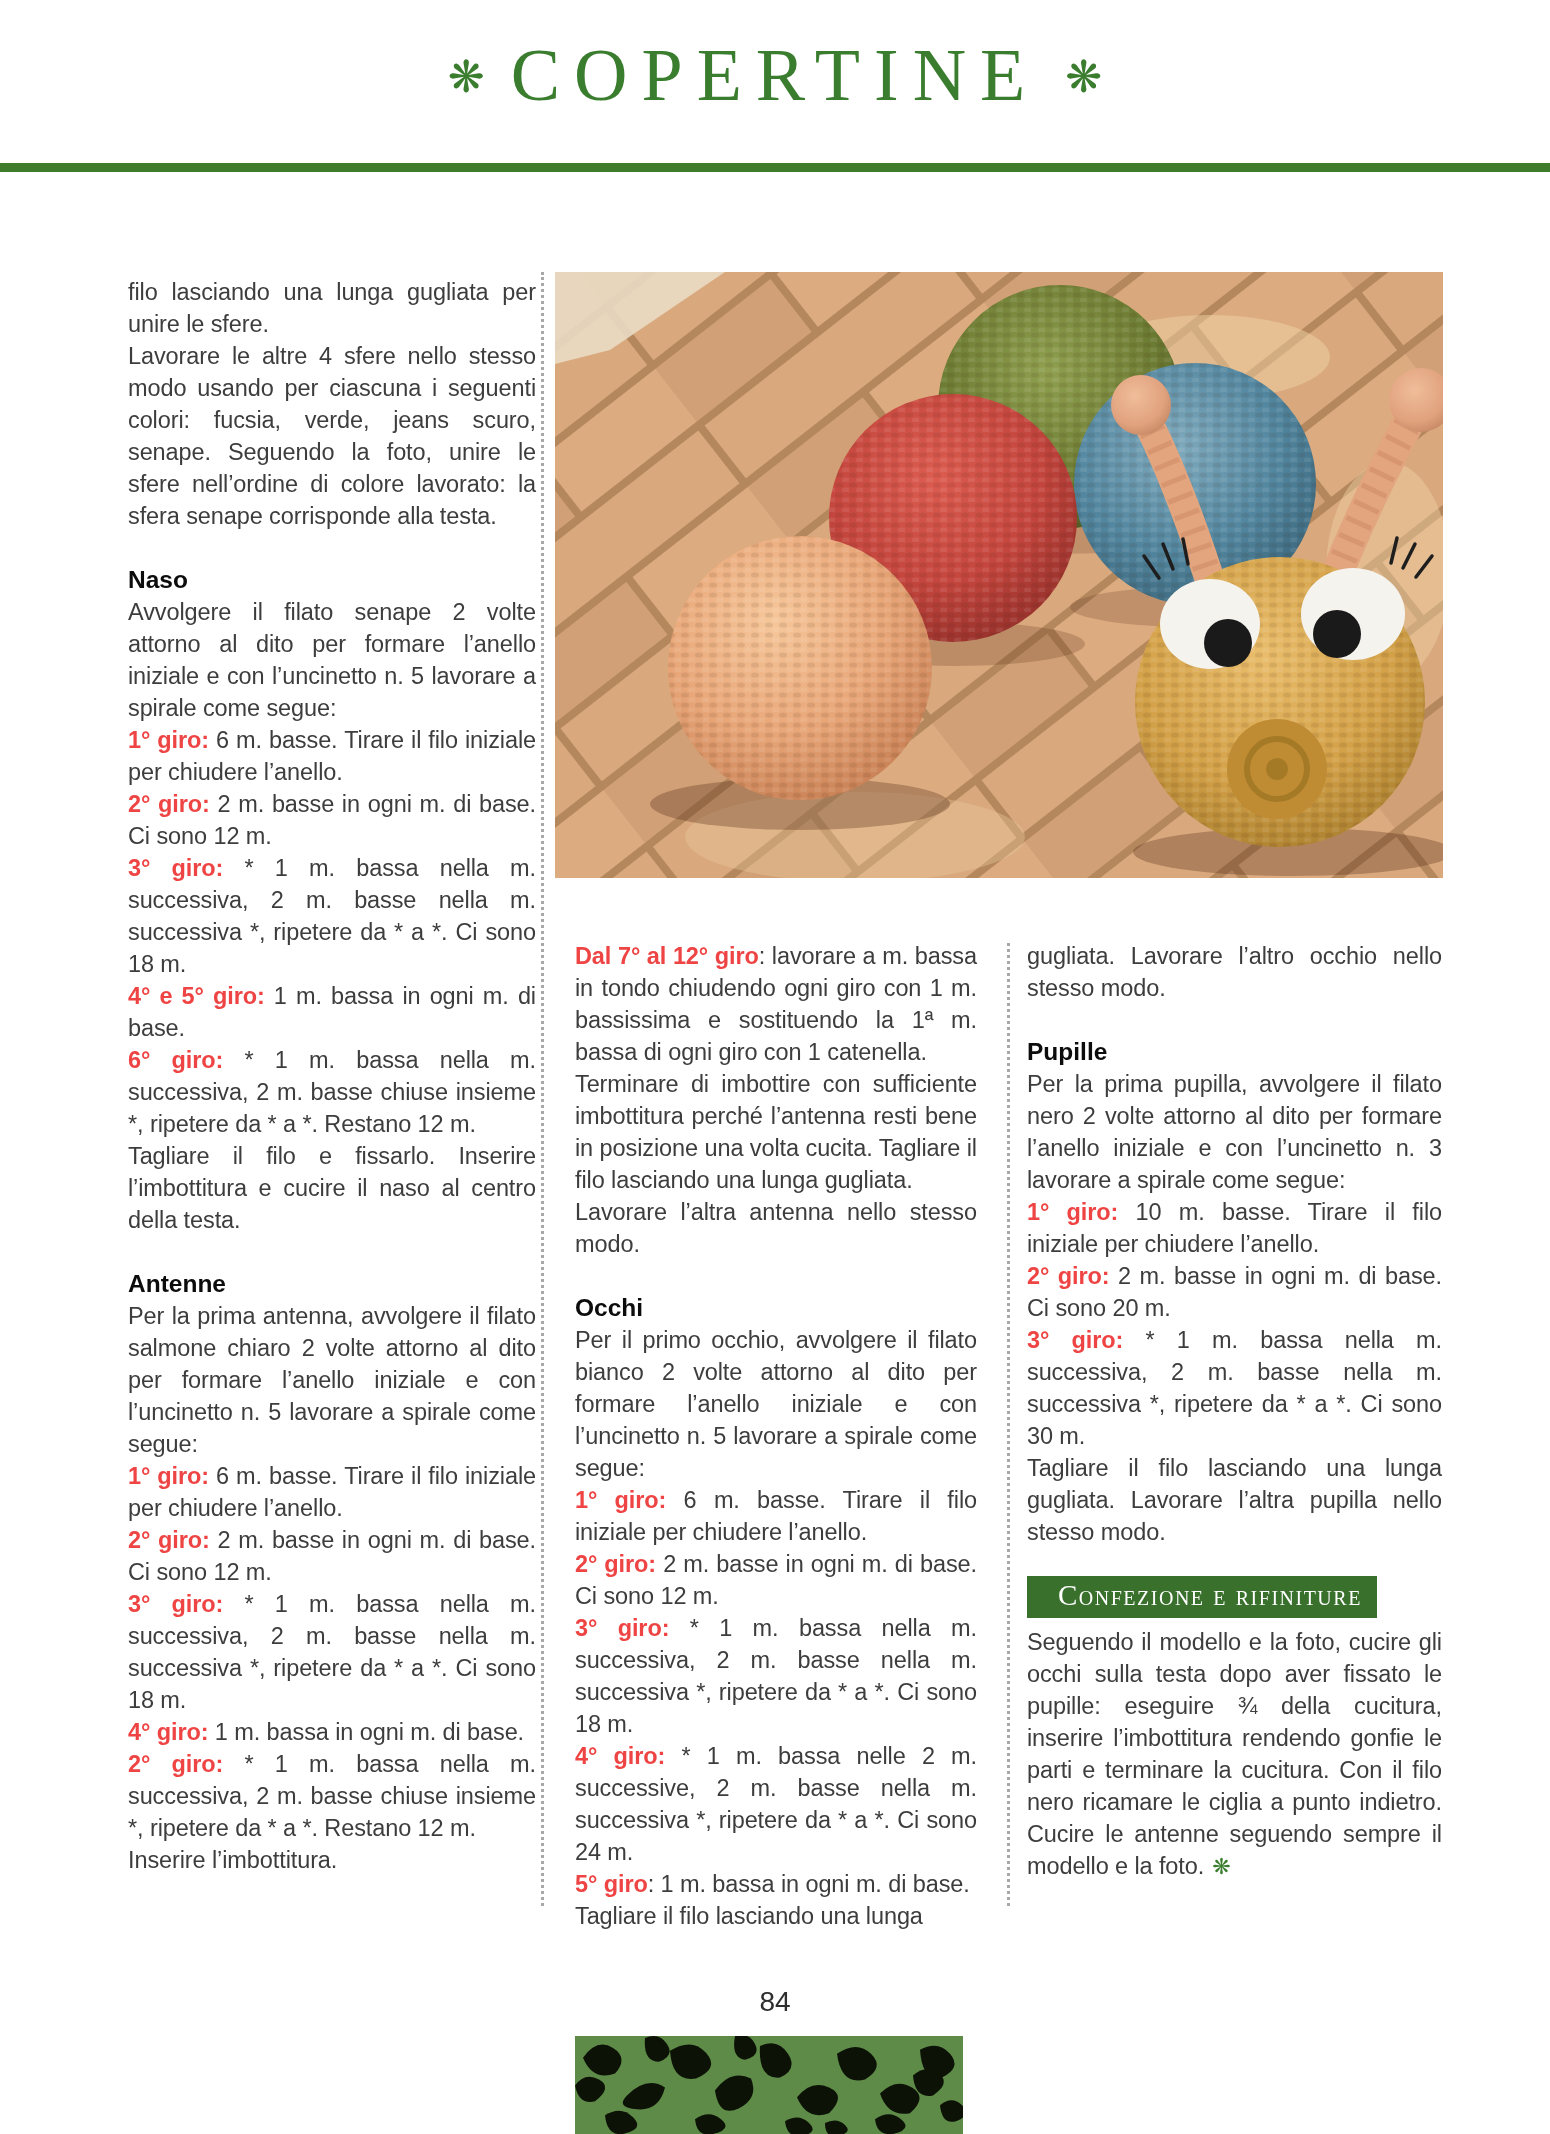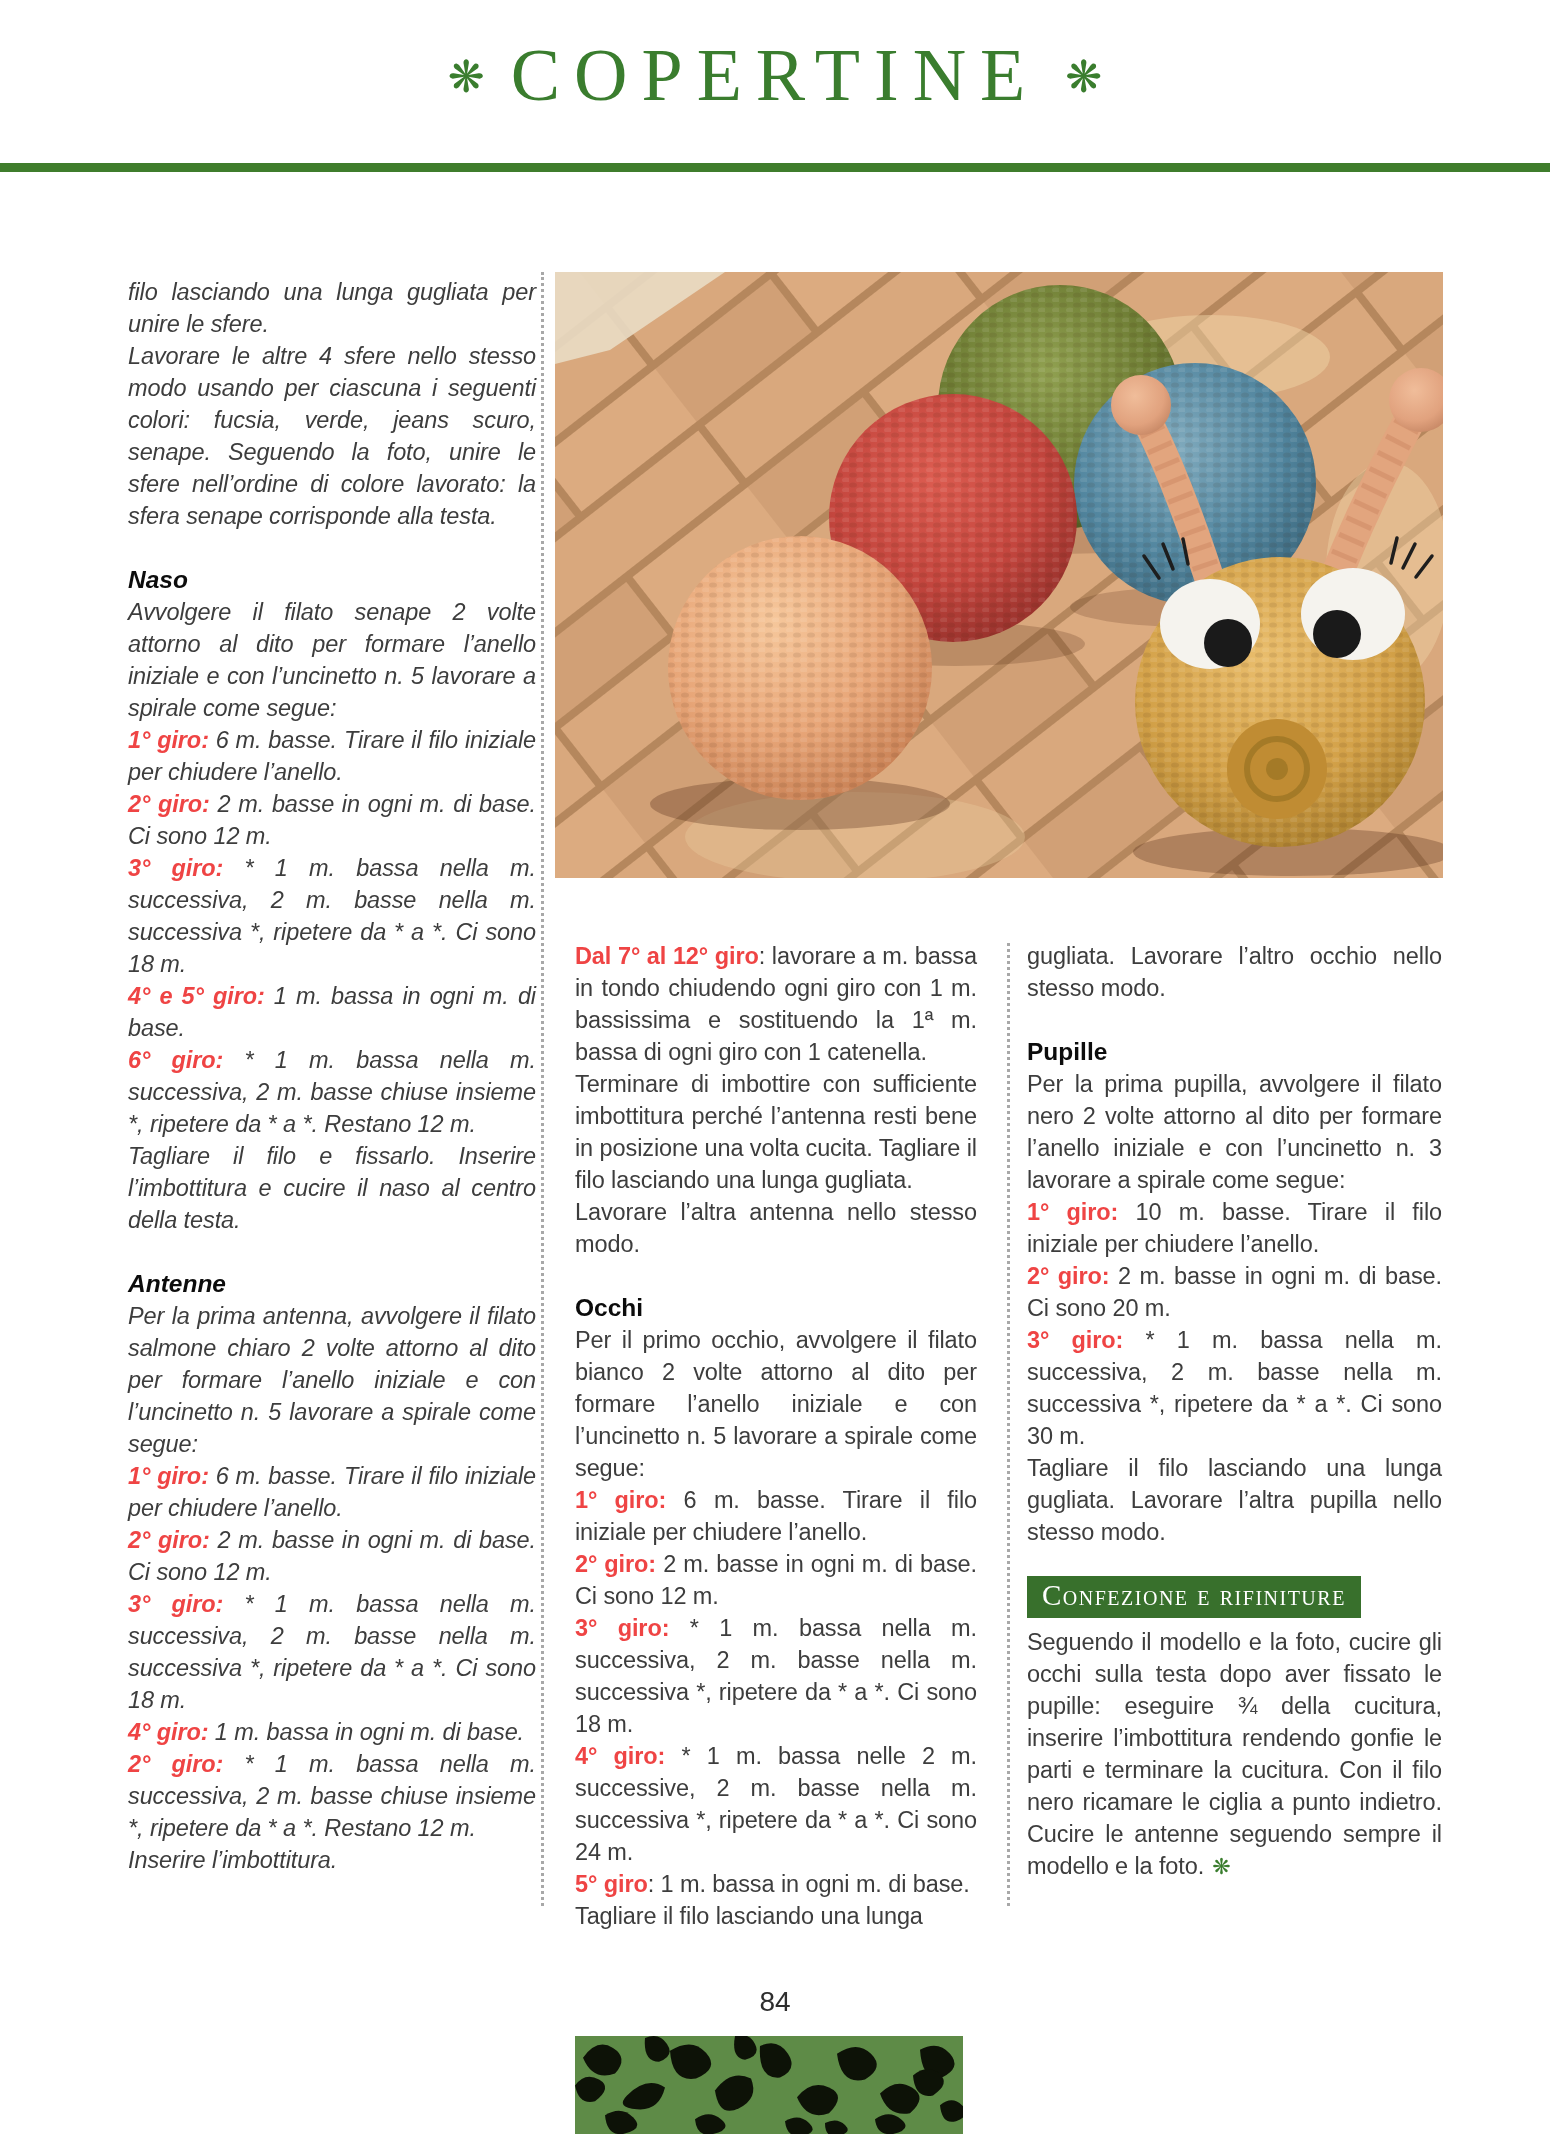--- a/index.html
+++ b/index.html
@@ -16,28 +16,28 @@
     margin:0;font-family:"Liberation Serif", serif;font-weight:400;
     font-size:74px;letter-spacing:14px;color:#3a7d2e;line-height:1;
   }
   .h-orn{font-size:44px;color:#3a7d2e;line-height:1;transform:translateY(2px);}
   .rule{position:absolute;left:0;top:163px;width:1550px;height:9px;background:#3f7d2c;}
   
   .col{position:absolute;}
   .col p{margin:0;font-size:23.5px;line-height:32px;text-align:justify;color:#3d3d3d;letter-spacing:-0.1px;}
   .col p b{color:#ef4444;font-weight:700;}
   .col h3{margin:32px 0 0 0;font-size:24.5px;line-height:32px;color:#0c0c0c;font-weight:700;}
-  #col-left{left:128px;top:276px;width:408px;font-style:italic;}
+  #col-left{left:128px;top:276px;width:408px;}
   #col-middle{left:575px;top:940px;width:402px;}
   #col-right{left:1027px;top:940px;width:415px;}
   .vdivider{position:absolute;width:0;border-left:3px dotted #a8a8a8;}
   #divider-1{left:541px;top:272px;height:1634px;}
   #divider-2{left:1007px;top:943px;height:963px;}
   .banner{
-    display:inline-block;margin:28px 0 8px 0;padding:3px 15px 6px 15px;
+    display:inline-block;margin:28px 0 8px 0;padding:3px 15px 6px 31px;
     background:#38702c;color:#ffffff;font-family:"Liberation Serif", serif;
     font-variant:small-caps;font-size:29px;line-height:1.15;letter-spacing:1.5px;
   }
   .orn{color:#3a7d2e;margin-left:8px;font-size:22px;}
   
   #photo{position:absolute;left:555px;top:272px;width:888px;height:606px;}
   #photo svg{display:block;width:100%;height:100%;}
   
   #page-number{position:absolute;left:0;top:1986px;width:1550px;text-align:center;
     font-size:28px;color:#2e2e2e;}

